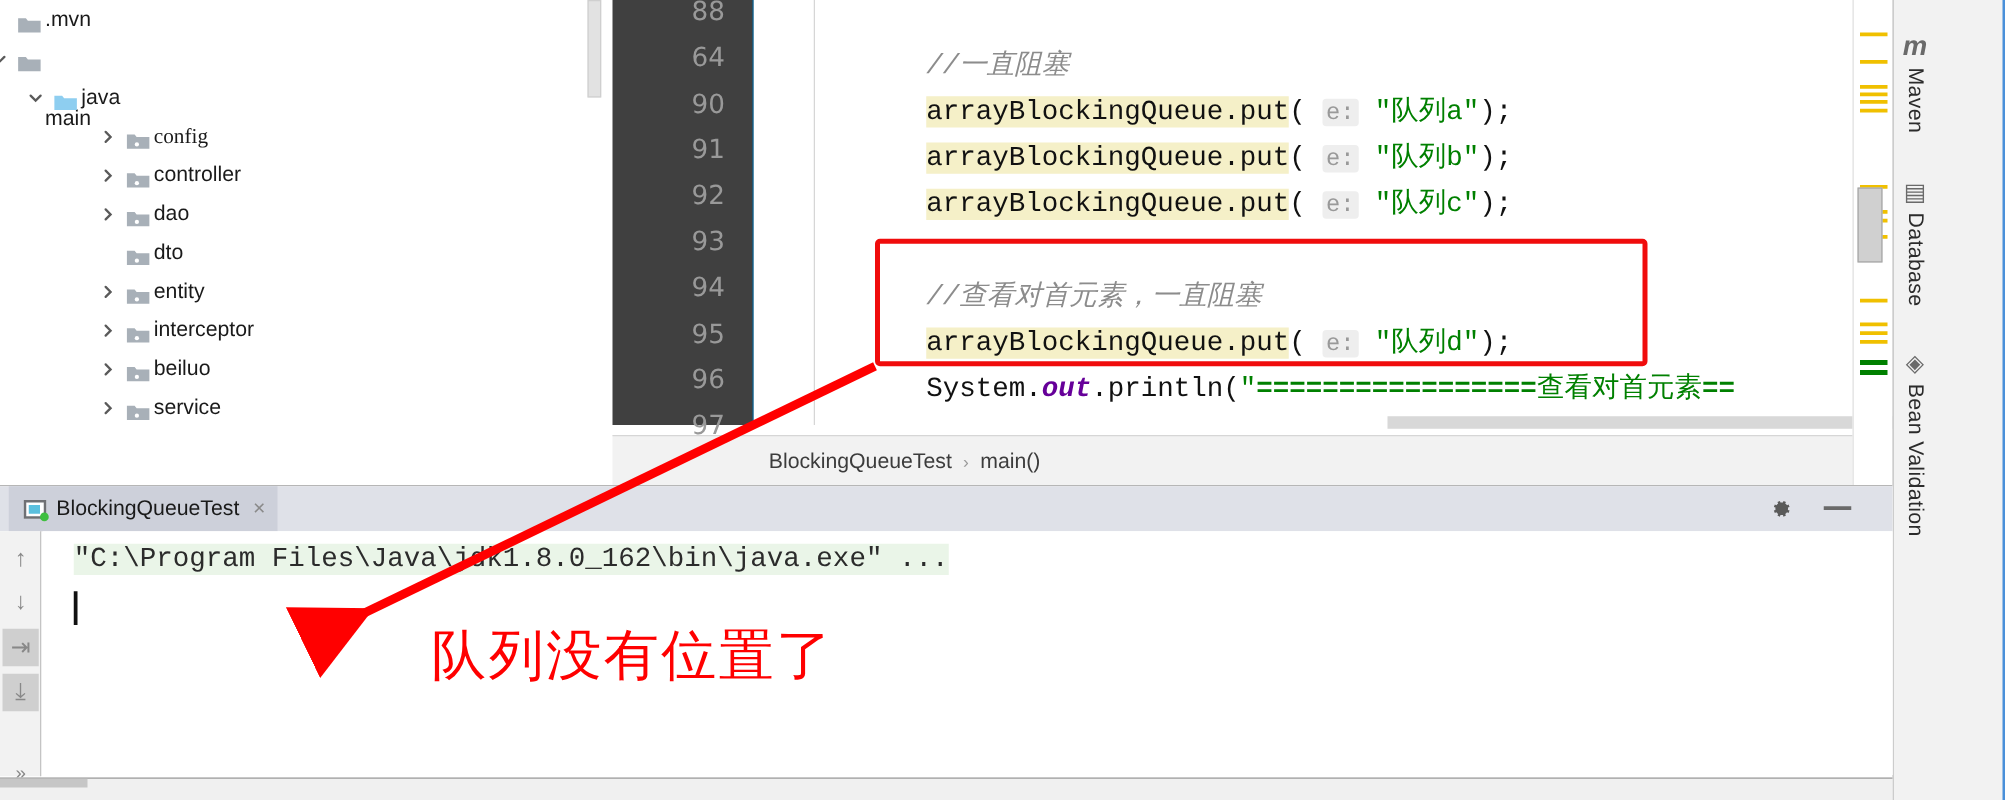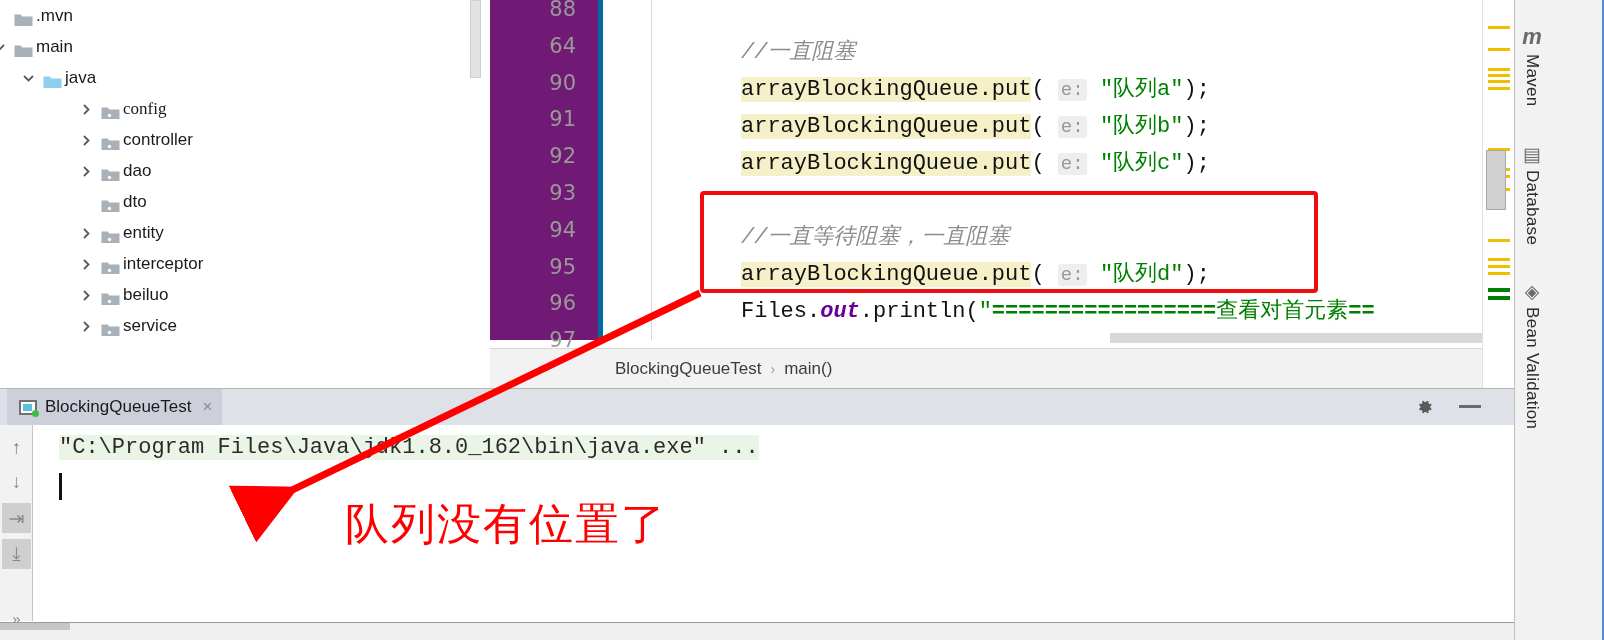--- a/index.html
+++ b/index.html
@@ -34,21 +34,21 @@
   }
   .tree-gutter {
     position: absolute; left: 482px; top: 0; width: 8px; height: 388px;
     background: #ffffff;
   }
 
   
   #editor { position: absolute; left: 490px; top: 0; width: 1014px; height: 388px; background: #ffffff; }
   #gutter {
     position: absolute; left: 0; top: 0; width: 113px; height: 340px;
-    background: #701a75; border-right: 5px solid #0369a1;
+    background: #404040; border-right: 1px solid #0369a1;
   }
   .lineno {
     position: absolute; right: 22px; width: 60px; text-align: right;
     font-family: "DejaVu Sans", sans-serif; font-size: 21px; color: #999999;
   }
   #gutter-strip2 {
     position: absolute; left: 113px; top: 0; width: 49px; height: 340px;
     background: #ffffff; border-right: 1px solid #d6d6d6;
   }
   #code-area {
@@ -202,21 +202,21 @@
           </svg></span>
         <span class="tw-label" style="left: 36px;">.mvn</span>
       </div>
       <div class="tree-row">
         <span class="tw-arrow" style="left: -8px;"><svg width="11" height="11" viewBox="0 0 11 11">
             <path d="M1.5 3.5 L5.5 7.5 L9.5 3.5" stroke="#5a5a5a" stroke-width="1.8" fill="none" stroke-linecap="round"></path>
           </svg></span>
         <span class="tw-folder" style="left: 14px; padding-top: 7px;"><svg width="19" height="16" viewBox="0 0 19 16">
             <path d="M0.5 2.6 h6.2 l1.6 1.9 H18.5 V14 H0.5 Z" fill="#a8b0b8"></path>
           </svg></span>
-        <span class="tw-label" style="left: 36px;">main</span>
+        <span class="tw-label" style="left: 36px; margin-top: 48px;">main</span>
       </div>
       <div class="tree-row">
         <span class="tw-arrow" style="left: 21px;"><svg width="11" height="11" viewBox="0 0 11 11">
             <path d="M1.5 3.5 L5.5 7.5 L9.5 3.5" stroke="#5a5a5a" stroke-width="1.8" fill="none" stroke-linecap="round"></path>
           </svg></span>
         <span class="tw-folder" style="left: 43px; padding-top: 7px;"><svg width="19" height="16" viewBox="0 0 19 16">
             <path d="M0.5 2.6 h6.2 l1.6 1.9 H18.5 V14 H0.5 Z" fill="#8ecef0"></path>
           </svg></span>
         <span class="tw-label" style="left: 65px;">java</span>
       </div>
@@ -313,23 +313,23 @@
         <div class="lineno" style="top: 254.6px;">95</div>
         <div class="lineno" style="top: 291.4px;">96</div>
         <div class="lineno" style="top: 328.2px;">97</div>
       </div>
     <div id="gutter-strip2"></div>
     <div id="code-area">
         <div class="codeline" style="top: 36px;"><span class="cmt">//一直阻塞</span></div>
         <div class="codeline" style="top: 73px;"><span class="hl">arrayBlockingQueue.put</span><span>(</span> <span class="hint">e:</span> <span class="str">"队列a"</span><span>);</span></div>
         <div class="codeline" style="top: 110px;"><span class="hl">arrayBlockingQueue.put</span><span>(</span> <span class="hint">e:</span> <span class="str">"队列b"</span><span>);</span></div>
         <div class="codeline" style="top: 147px;"><span class="hl">arrayBlockingQueue.put</span><span>(</span> <span class="hint">e:</span> <span class="str">"队列c"</span><span>);</span></div>
-        <div class="codeline" style="top: 221px;"><span class="cmt">//一直等待阻塞，一直阻塞</span></div>
+        <div class="codeline" style="top: 221px;"><span class="cmt">//查看对首元素，一直阻塞</span></div>
         <div class="codeline" style="top: 258px;"><span class="hl">arrayBlockingQueue.put</span><span>(</span> <span class="hint">e:</span> <span class="str">"队列d"</span><span>);</span></div>
-        <div class="codeline" style="top: 295px;"><span>Files.</span><span class="kwout">out</span><span>.println(</span><span class="str">"</span><span class="eqs">=================</span><span class="str">查看对首元素</span><span class="eqs">==</span></div>
+        <div class="codeline" style="top: 295px;"><span>System.</span><span class="kwout">out</span><span>.println(</span><span class="str">"</span><span class="eqs">=================</span><span class="str">查看对首元素</span><span class="eqs">==</span></div>
       </div>
     <div id="h-scroll-track">
       <div id="h-scroll" style="left:130px;top:3px;"></div>
     </div>
   </div>
 
   <div id="breadcrumb">
     <span>BlockingQueueTest</span>
     <span class="sep">›</span>
     <span>main()</span>

